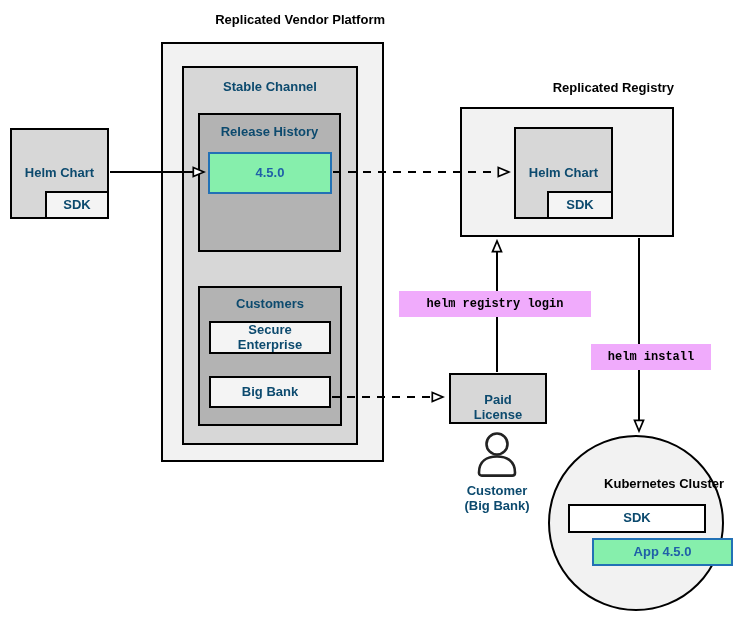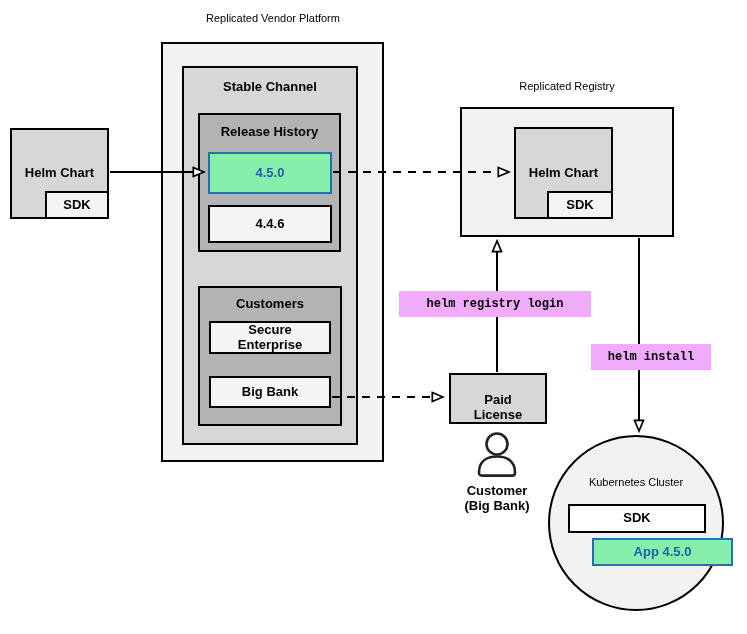--- a/index.html
+++ b/index.html
@@ -7,24 +7,24 @@
     position:relative;width:747px;height:634px;background:#ffffff;
     font-family:"Liberation Sans",sans-serif;overflow:hidden;
   }
   .box{position:absolute;box-sizing:border-box;border:2px solid #000;}
   .fill-light{background:#f2f2f2;}
   .fill-mid{background:#d7d7d7;}
   .fill-dark{background:#b3b3b3;}
   .fill-item{background:#f4f4f4;}
   .fill-white{background:#ffffff;}
   .fill-blue{background:#86efac;border-color:#2271b5;}
-  .lbl{font-weight:bold;font-size:13px;color:#000000;line-height:1.15;text-align:center;}
+  .lbl{font-weight:bold;font-size:13px;color:#0c4a6e;line-height:1.15;text-align:center;}
   .head-lbl{position:absolute;left:0;right:0;}
   .center-lbl{display:flex;align-items:center;justify-content:center;text-align:center;}
-  .title{position:absolute;font-weight:normal;font-size:11px;color:#000;text-align:center;}
+  .title{position:absolute;font-weight:bold;font-size:13px;color:#000;text-align:right;}
   .blue-text{color:#1f5fa8;}
   .mono-lbl{
     position:absolute;z-index:6;background:#f0abfc;text-align:center;
     font-family:"Liberation Mono","DejaVu Sans Mono",monospace;
     font-weight:bold;font-size:12px;color:#000;padding:6px 0;
   }
   .circle{border-radius:50%;}
   svg.overlay{position:absolute;left:0;top:0;z-index:5;pointer-events:none;}
   svg.person{position:absolute;z-index:4;}
 </style>
@@ -40,21 +40,20 @@
   <div class="box fill-mid" style="left:182px;top:66px;width:176px;height:379px;">
     <div class="lbl head-lbl" style="top:12px;">Stable Channel</div>
   </div>
 
   <div class="box fill-dark" style="left:198px;top:113px;width:143px;height:139px;">
     <div class="lbl head-lbl" style="top:10px;">Release History</div>
   </div>
 
   <div class="box fill-blue lbl center-lbl blue-text" style="left:208px;top:152px;width:124px;height:42px;">4.5.0</div>
 
-  <div class="box fill-item lbl center-lbl" style="left:208px;top:205px;width:124px;height:38px;">4.4.6</div>
 
   <div class="box fill-dark" style="left:198px;top:286px;width:144px;height:140px;">
     <div class="lbl head-lbl" style="top:9px;">Customers</div>
   </div>
 
   <div class="box fill-item lbl center-lbl" style="left:209px;top:321px;width:122px;height:33px;">
     <span style="display:inline-block;max-width:82px;">Secure Enterprise</span>
   </div>
 
   <div class="box fill-item lbl center-lbl" style="left:209px;top:376px;width:122px;height:32px;">Big Bank</div>

